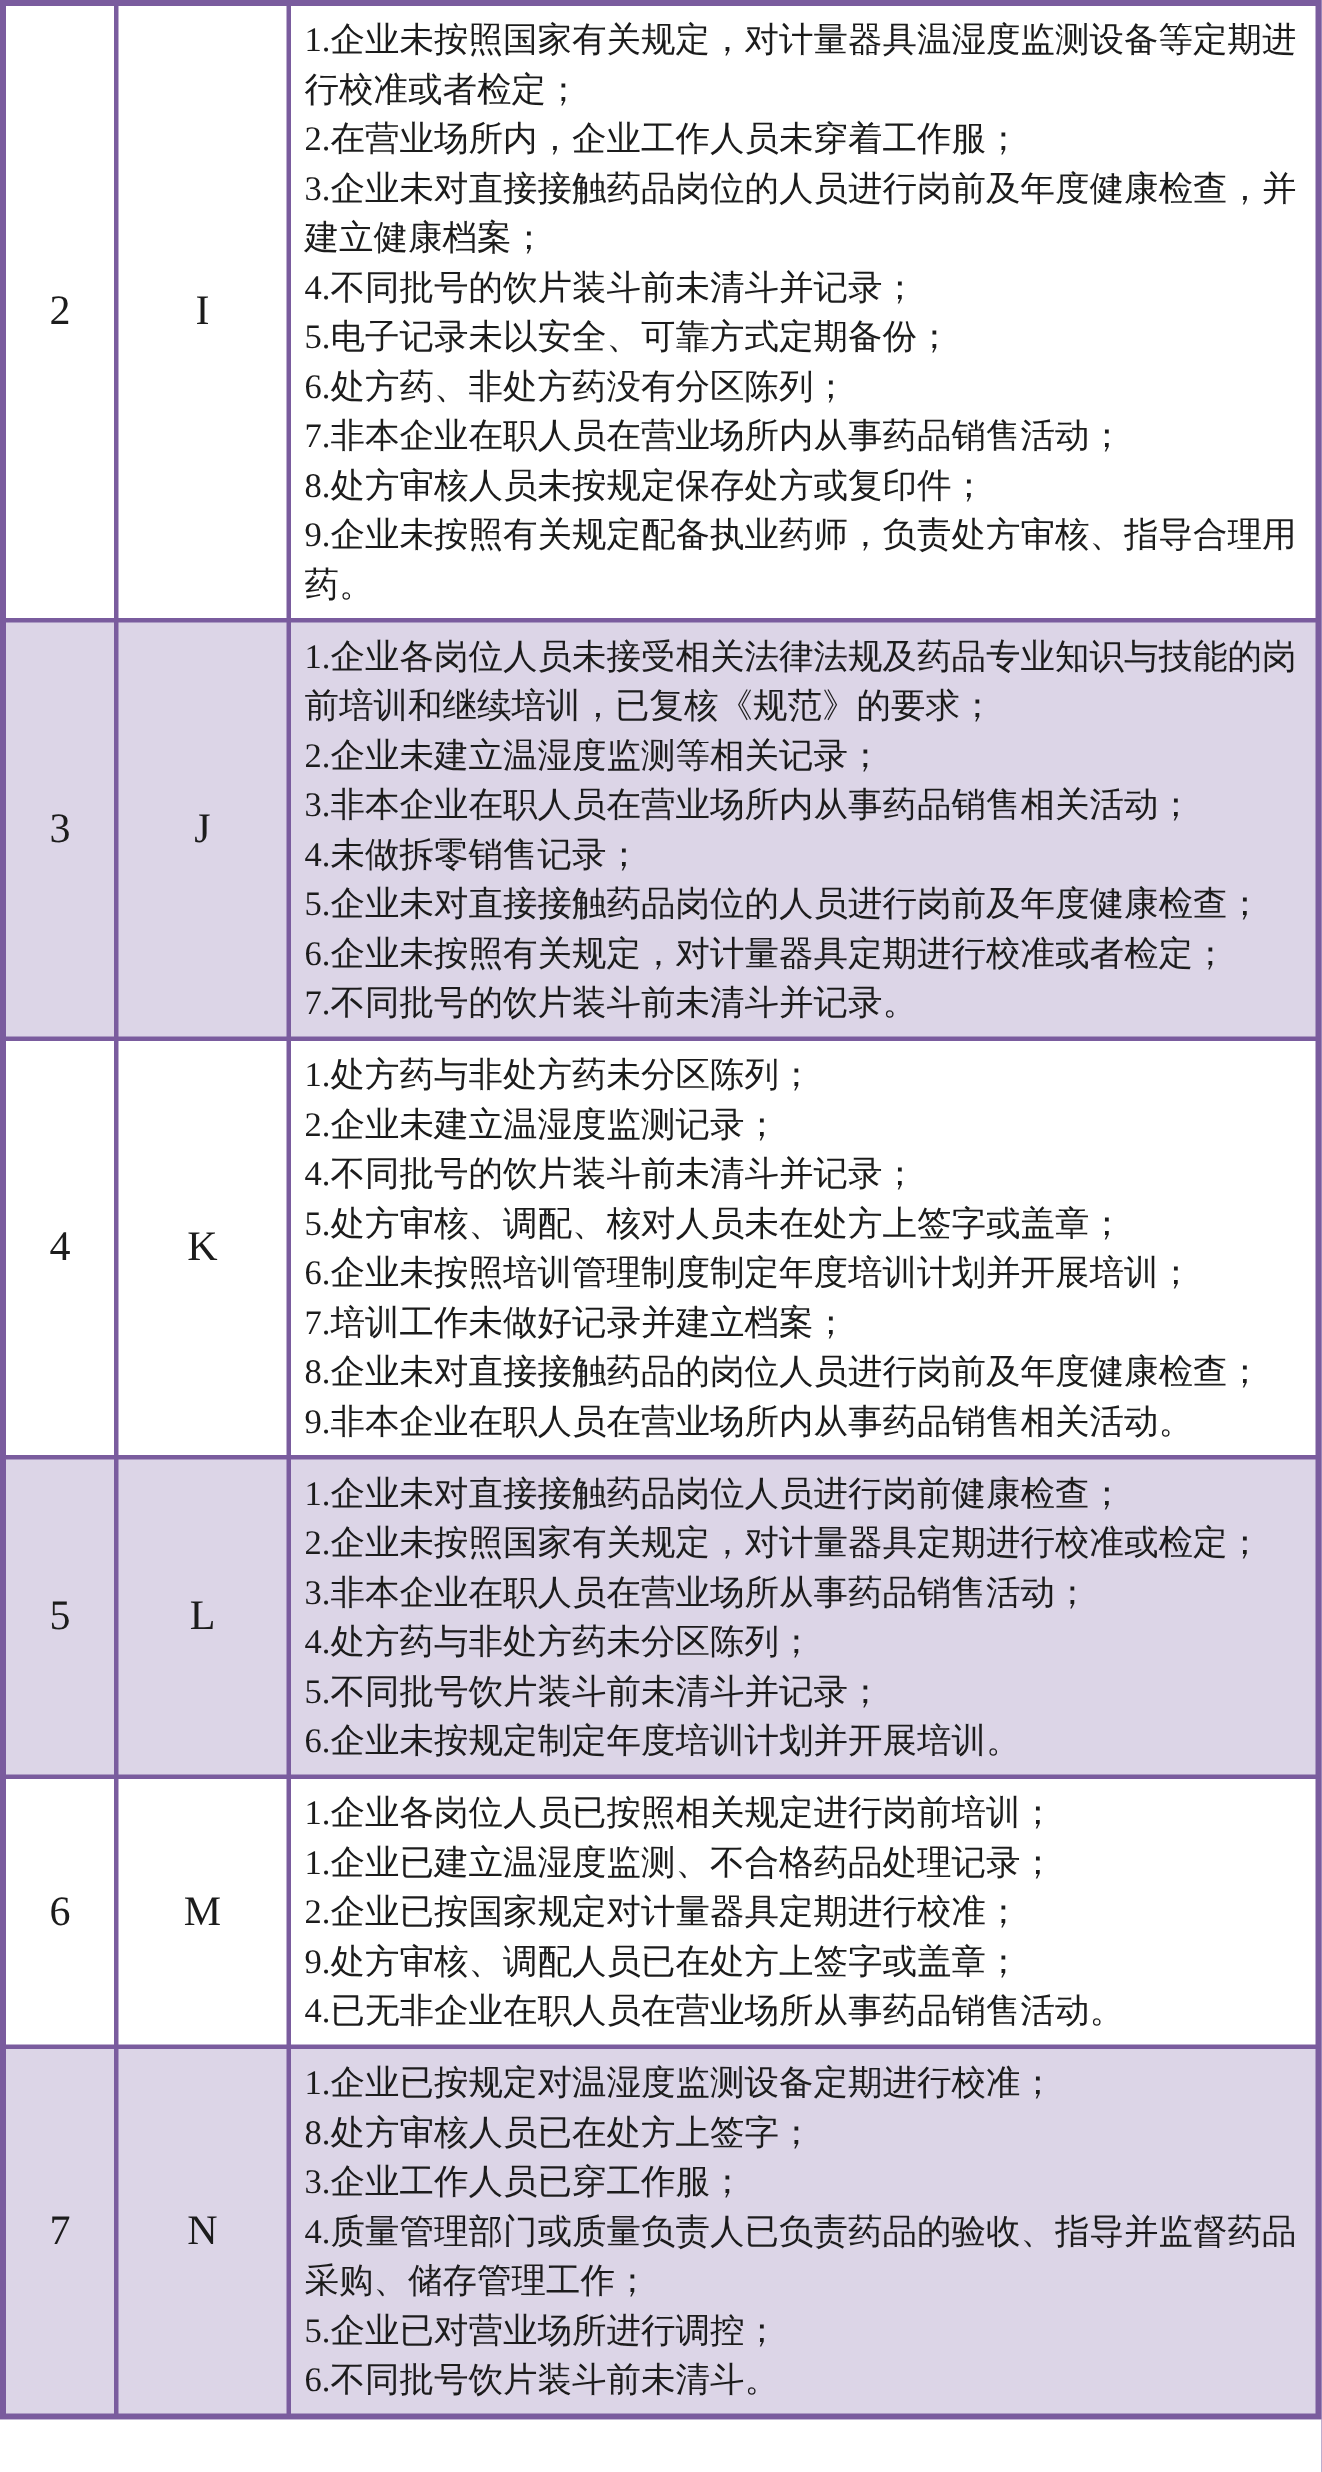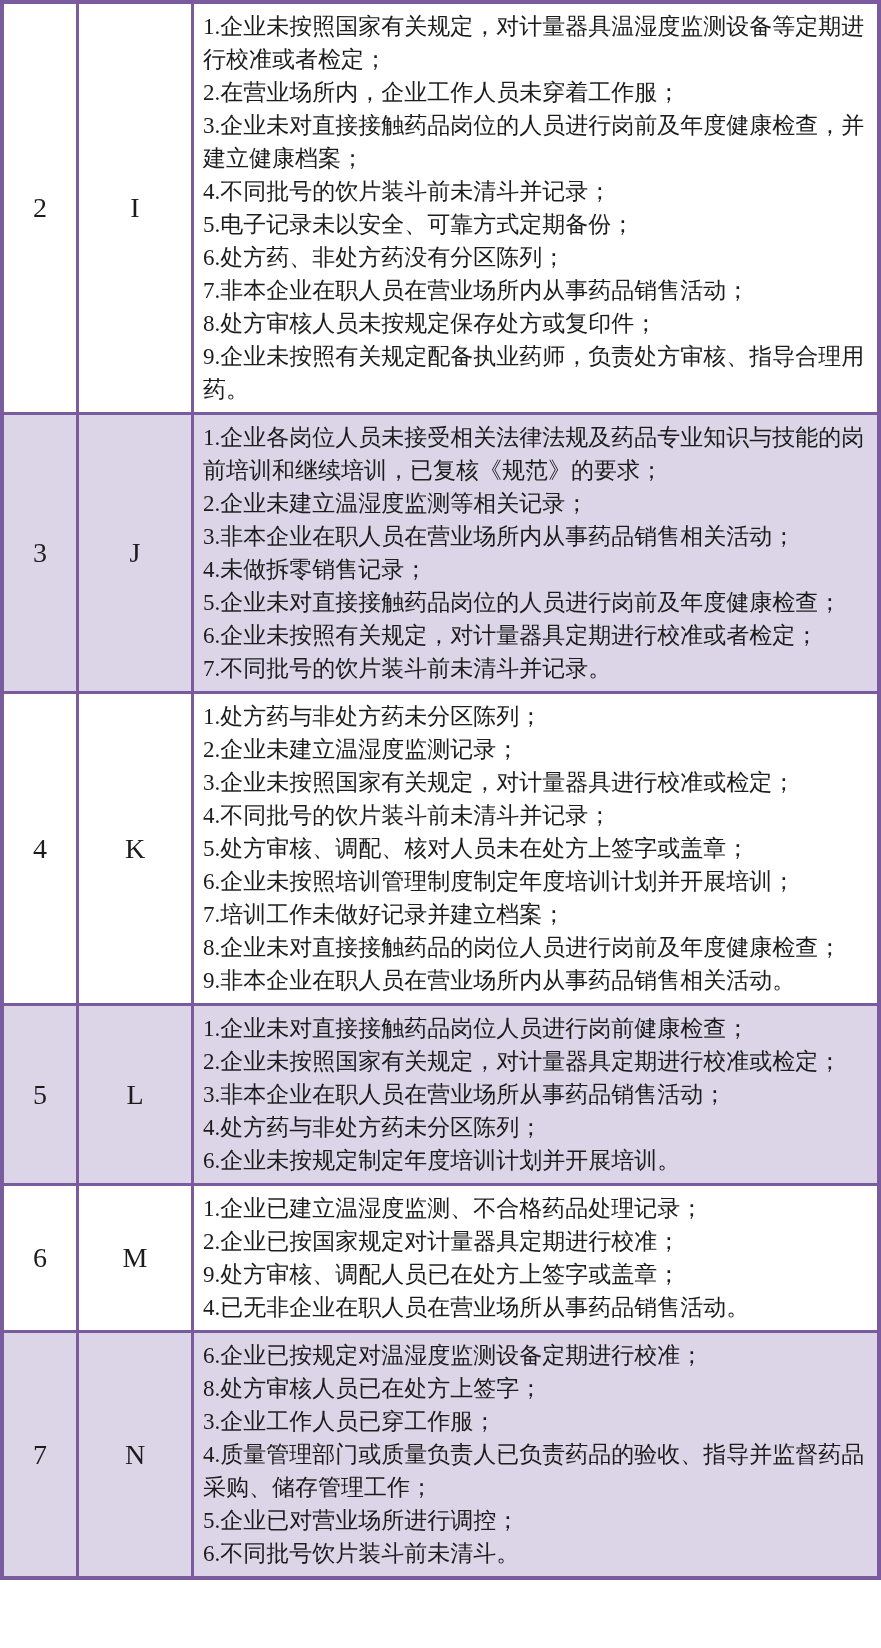--- a/index.html
+++ b/index.html
@@ -77,58 +77,59 @@
         <div class="item">7.不同批号的饮片装斗前未清斗并记录。</div>
       </div>
   </div>
 
   <div class="row">
     <div class="cell num">4</div>
     <div class="cell code">K</div>
     <div class="cell items">
         <div class="item">1.处方药与非处方药未分区陈列；</div>
         <div class="item">2.企业未建立温湿度监测记录；</div>
-        <div class="item">3.企业未按照国家有关规定，对计量器具进行校准或检定；</div>
         <div class="item">4.不同批号的饮片装斗前未清斗并记录；</div>
         <div class="item">5.处方审核、调配、核对人员未在处方上签字或盖章；</div>
         <div class="item">6.企业未按照培训管理制度制定年度培训计划并开展培训；</div>
         <div class="item">7.培训工作未做好记录并建立档案；</div>
         <div class="item">8.企业未对直接接触药品的岗位人员进行岗前及年度健康检查；</div>
         <div class="item">9.非本企业在职人员在营业场所内从事药品销售相关活动。</div>
       </div>
   </div>
 
   <div class="row">
     <div class="cell num">5</div>
     <div class="cell code">L</div>
     <div class="cell items">
         <div class="item">1.企业未对直接接触药品岗位人员进行岗前健康检查；</div>
         <div class="item">2.企业未按照国家有关规定，对计量器具定期进行校准或检定；</div>
         <div class="item">3.非本企业在职人员在营业场所从事药品销售活动；</div>
         <div class="item">4.处方药与非处方药未分区陈列；</div>
+        <div class="item">5.不同批号饮片装斗前未清斗并记录；</div>
         <div class="item">6.企业未按规定制定年度培训计划并开展培训。</div>
       </div>
   </div>
 
   <div class="row">
     <div class="cell num">6</div>
     <div class="cell code">M</div>
     <div class="cell items">
+        <div class="item">1.企业各岗位人员已按照相关规定进行岗前培训；</div>
         <div class="item">1.企业已建立温湿度监测、不合格药品处理记录；</div>
         <div class="item">2.企业已按国家规定对计量器具定期进行校准；</div>
         <div class="item">9.处方审核、调配人员已在处方上签字或盖章；</div>
         <div class="item">4.已无非企业在职人员在营业场所从事药品销售活动。</div>
       </div>
   </div>
 
   <div class="row">
     <div class="cell num">7</div>
     <div class="cell code">N</div>
     <div class="cell items">
-        <div class="item">6.企业已按规定对温湿度监测设备定期进行校准；</div>
+        <div class="item">1.企业已按规定对温湿度监测设备定期进行校准；</div>
         <div class="item">8.处方审核人员已在处方上签字；</div>
         <div class="item">3.企业工作人员已穿工作服；</div>
         <div class="item">4.质量管理部门或质量负责人已负责药品的验收、指导并监督药品采购、储存管理工作；</div>
         <div class="item">5.企业已对营业场所进行调控；</div>
         <div class="item">6.不同批号饮片装斗前未清斗。</div>
       </div>
   </div>
 </div>
 
 </body></html>

